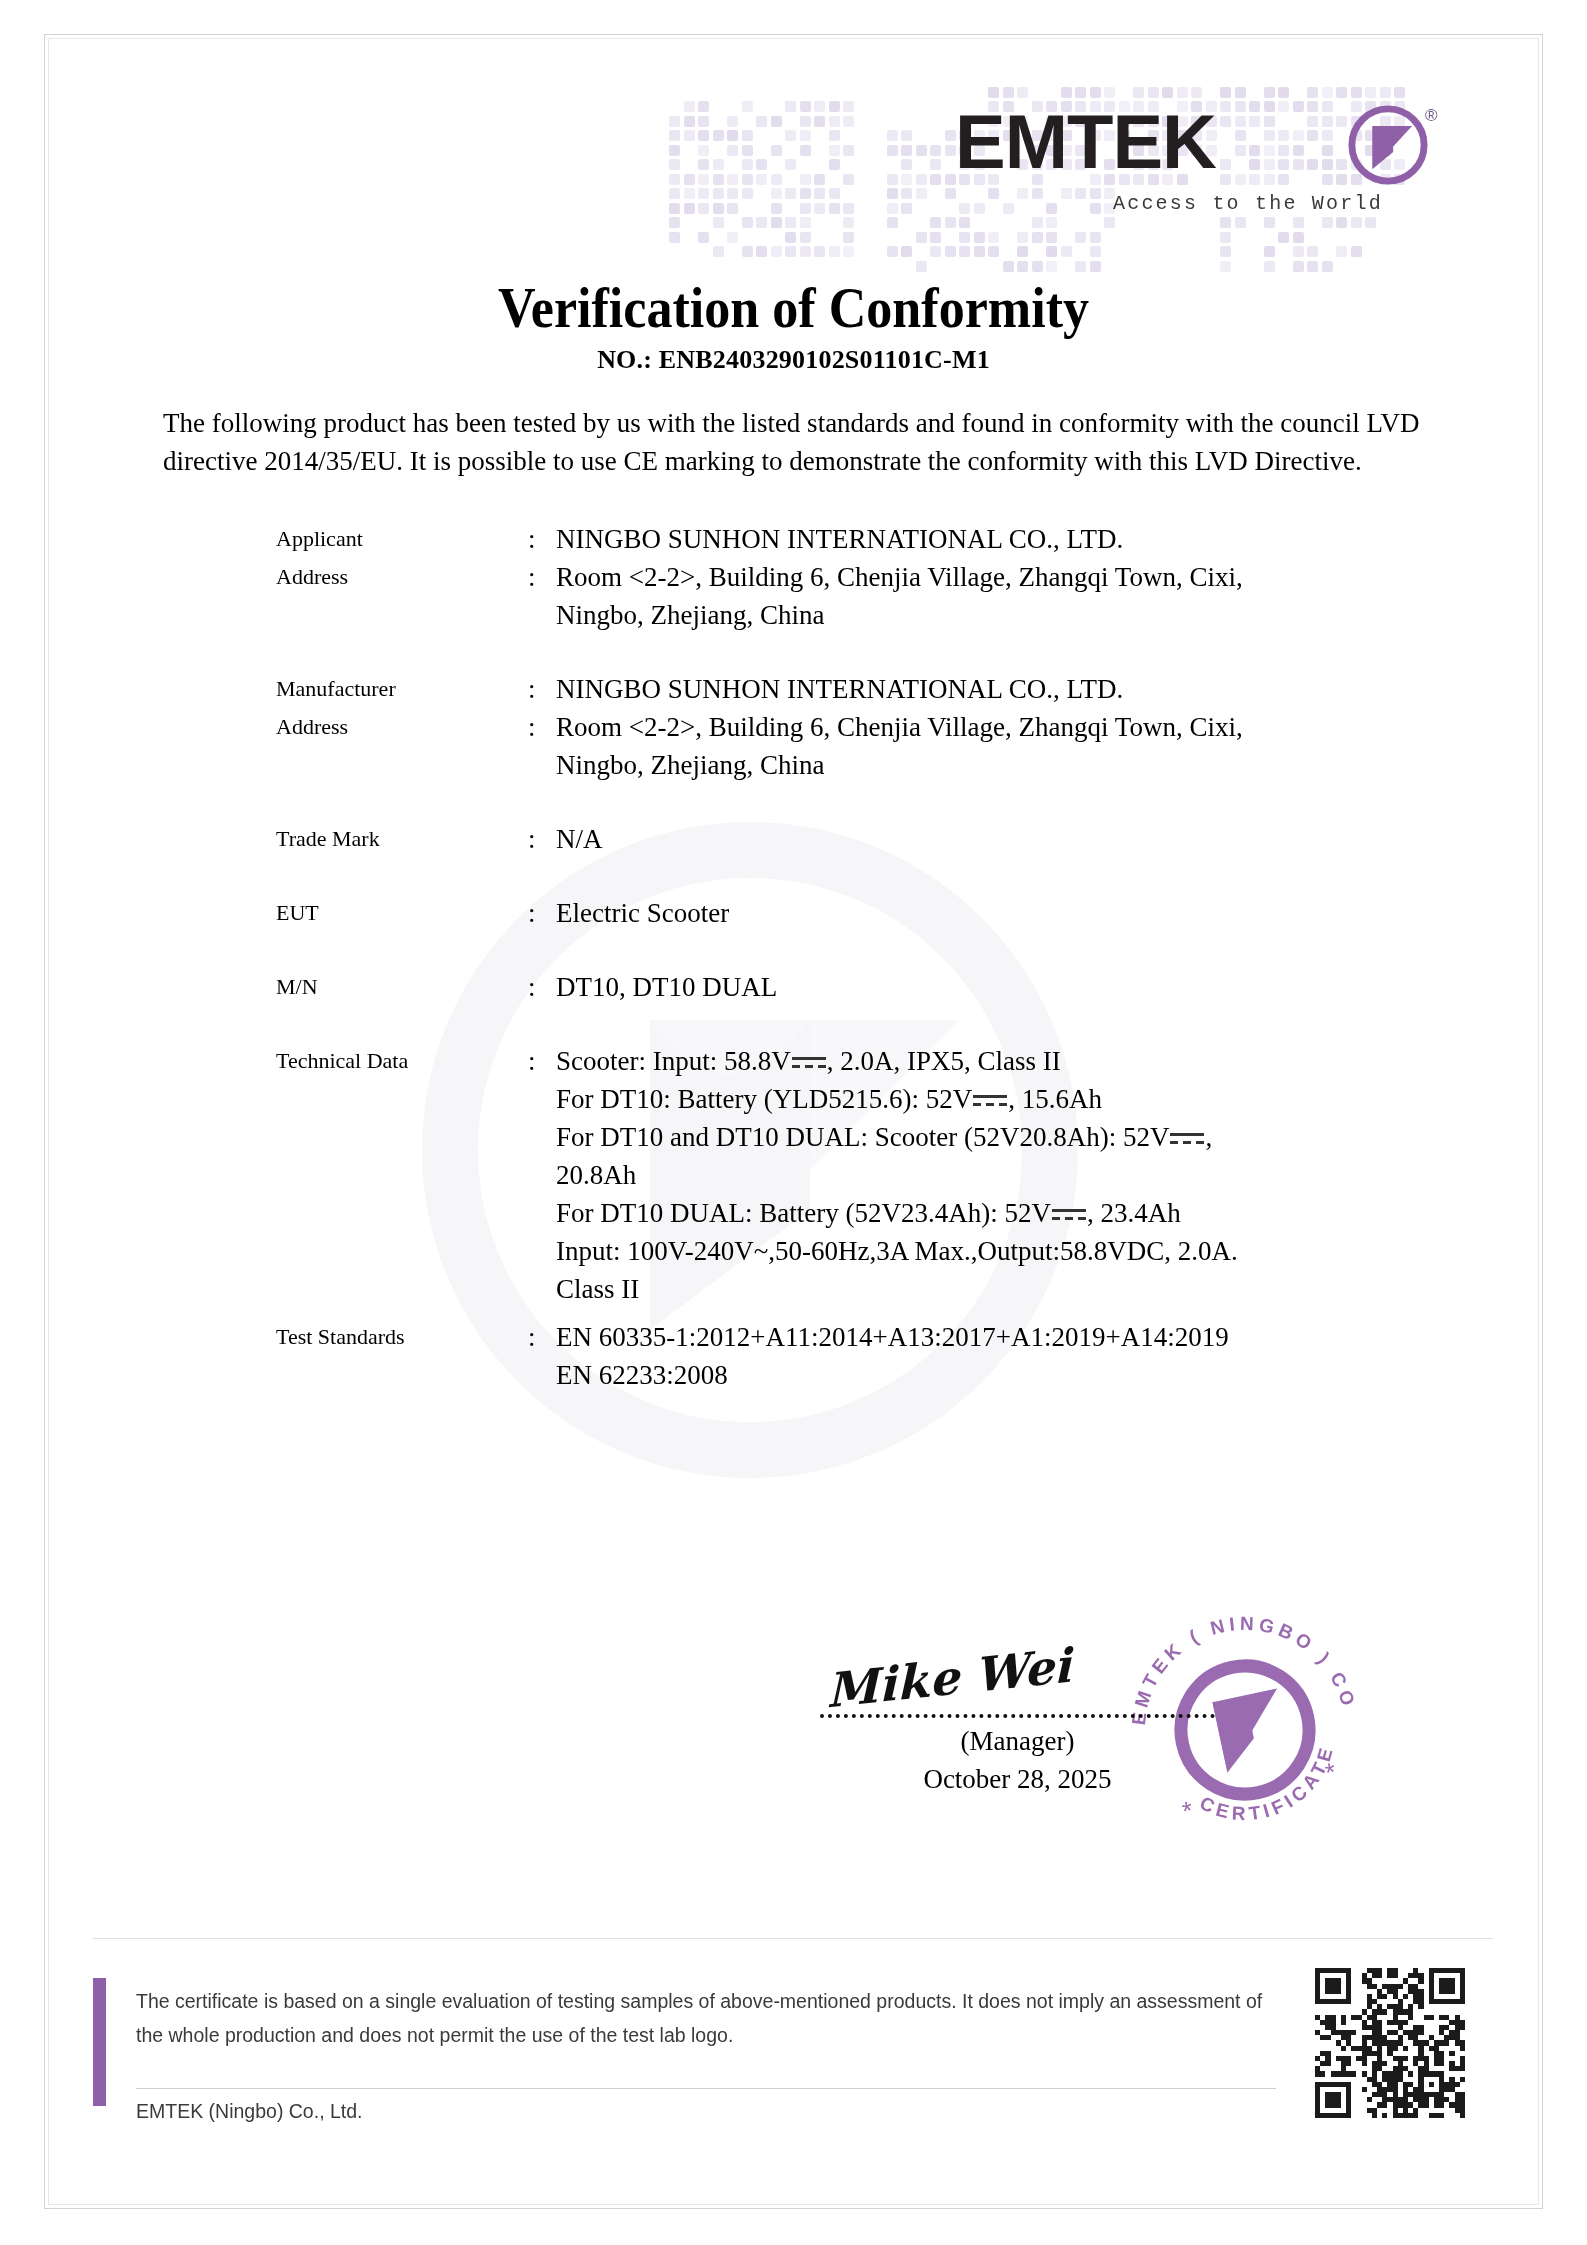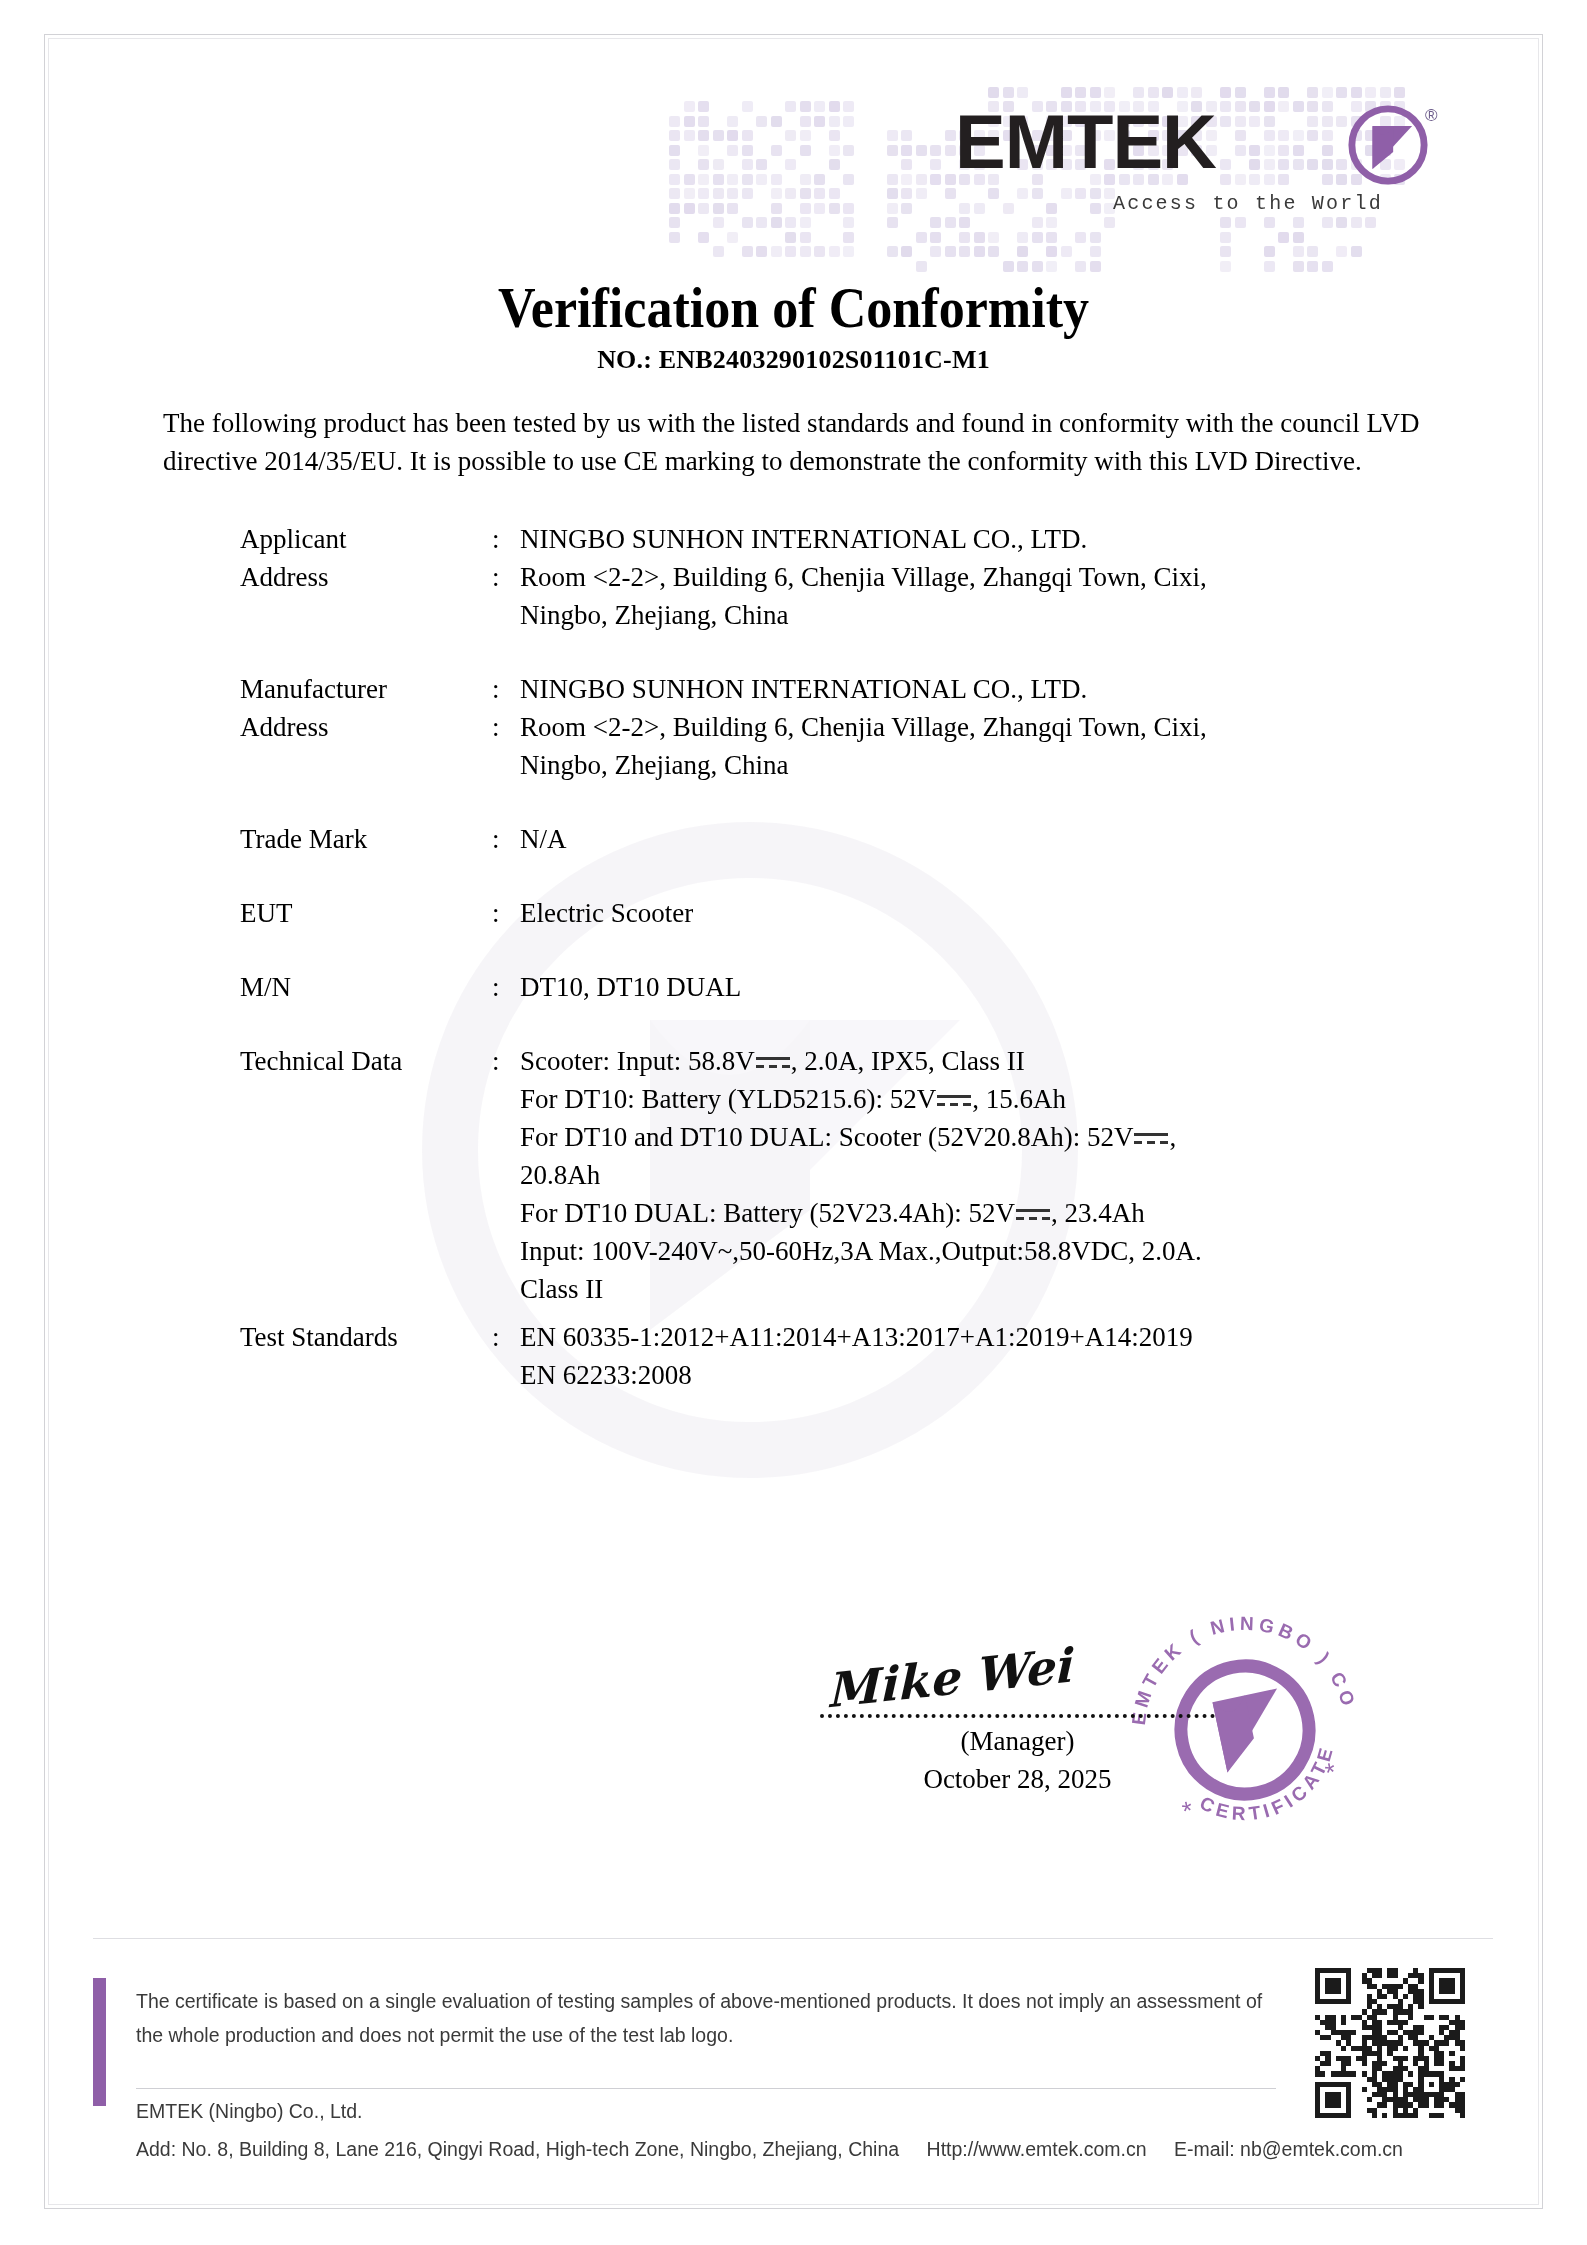--- a/index.html
+++ b/index.html
@@ -54,21 +54,21 @@
 
   
   .intro{
     position:absolute;left:163px;top:404px;width:1258px;
     font-size:27px;line-height:38px;color:#000;text-align:left;
   }
 
   
   .fields{position:absolute;left:240px;top:520px;width:1200px;}
   .row{display:flex;align-items:flex-start;}
-  .row .lbl{width:252px;flex:none;font-size:27px;line-height:38px;color:#000;}
+  .row .lbl{width:252px;flex:none;font-size:22px;line-height:38px;color:#000;margin-left:36px;}
   .row .col{width:28px;flex:none;font-size:27px;line-height:38px;color:#000;}
   .row .val{flex:1;font-size:27px;line-height:38px;color:#000;}
   .gap-sm{height:10px;}
   .gap-md{height:36px;}
 
   
   .dc{display:inline-block;width:34px;height:16px;position:relative;vertical-align:-1px;margin:0 1px;}
   .dc::before{content:"";position:absolute;left:0;top:2px;width:34px;height:3px;background:#333;}
   .dc::after{
     content:"";position:absolute;left:0;top:10px;width:34px;height:3px;
@@ -618,25 +618,20 @@
     <div class="sig-manager">(Manager)</div>
     <div class="sig-date">October 28, 2025</div>
   </div>
 
   <div class="footdiv"></div>
   <div class="footer">
     <div class="foot-bar"></div>
     <div class="foot-note">The certificate is based on a single evaluation of testing samples of above-mentioned products. It does not imply an assessment of the whole production and does not permit the use of the test lab logo.</div>
     <div class="foot-rule"></div>
     <div class="foot-co">EMTEK (Ningbo) Co., Ltd.</div>
-    <div class="foot-add">
-      <span>Add: No. 8, Building 8, Lane 216, Qingyi Road, High-tech Zone, Ningbo, Zhejiang, China</span>
-      <span>Http://www.emtek.com.cn</span>
-      <span>E-mail: nb@emtek.com.cn</span>
-    </div>
     <div class="qr">
       <svg id="qrsvg" viewBox="0 0 29 29" width="150" height="150" shape-rendering="crispEdges">
         <rect width="29" height="29" fill="#fff"></rect>
       <rect x="0" y="0" width="1" height="1" fill="#1b1b1b"></rect>
           <rect x="1" y="0" width="1" height="1" fill="#1b1b1b"></rect>
           <rect x="2" y="0" width="1" height="1" fill="#1b1b1b"></rect>
           <rect x="3" y="0" width="1" height="1" fill="#1b1b1b"></rect>
           <rect x="4" y="0" width="1" height="1" fill="#1b1b1b"></rect>
           <rect x="5" y="0" width="1" height="1" fill="#1b1b1b"></rect>
           <rect x="6" y="0" width="1" height="1" fill="#1b1b1b"></rect>

